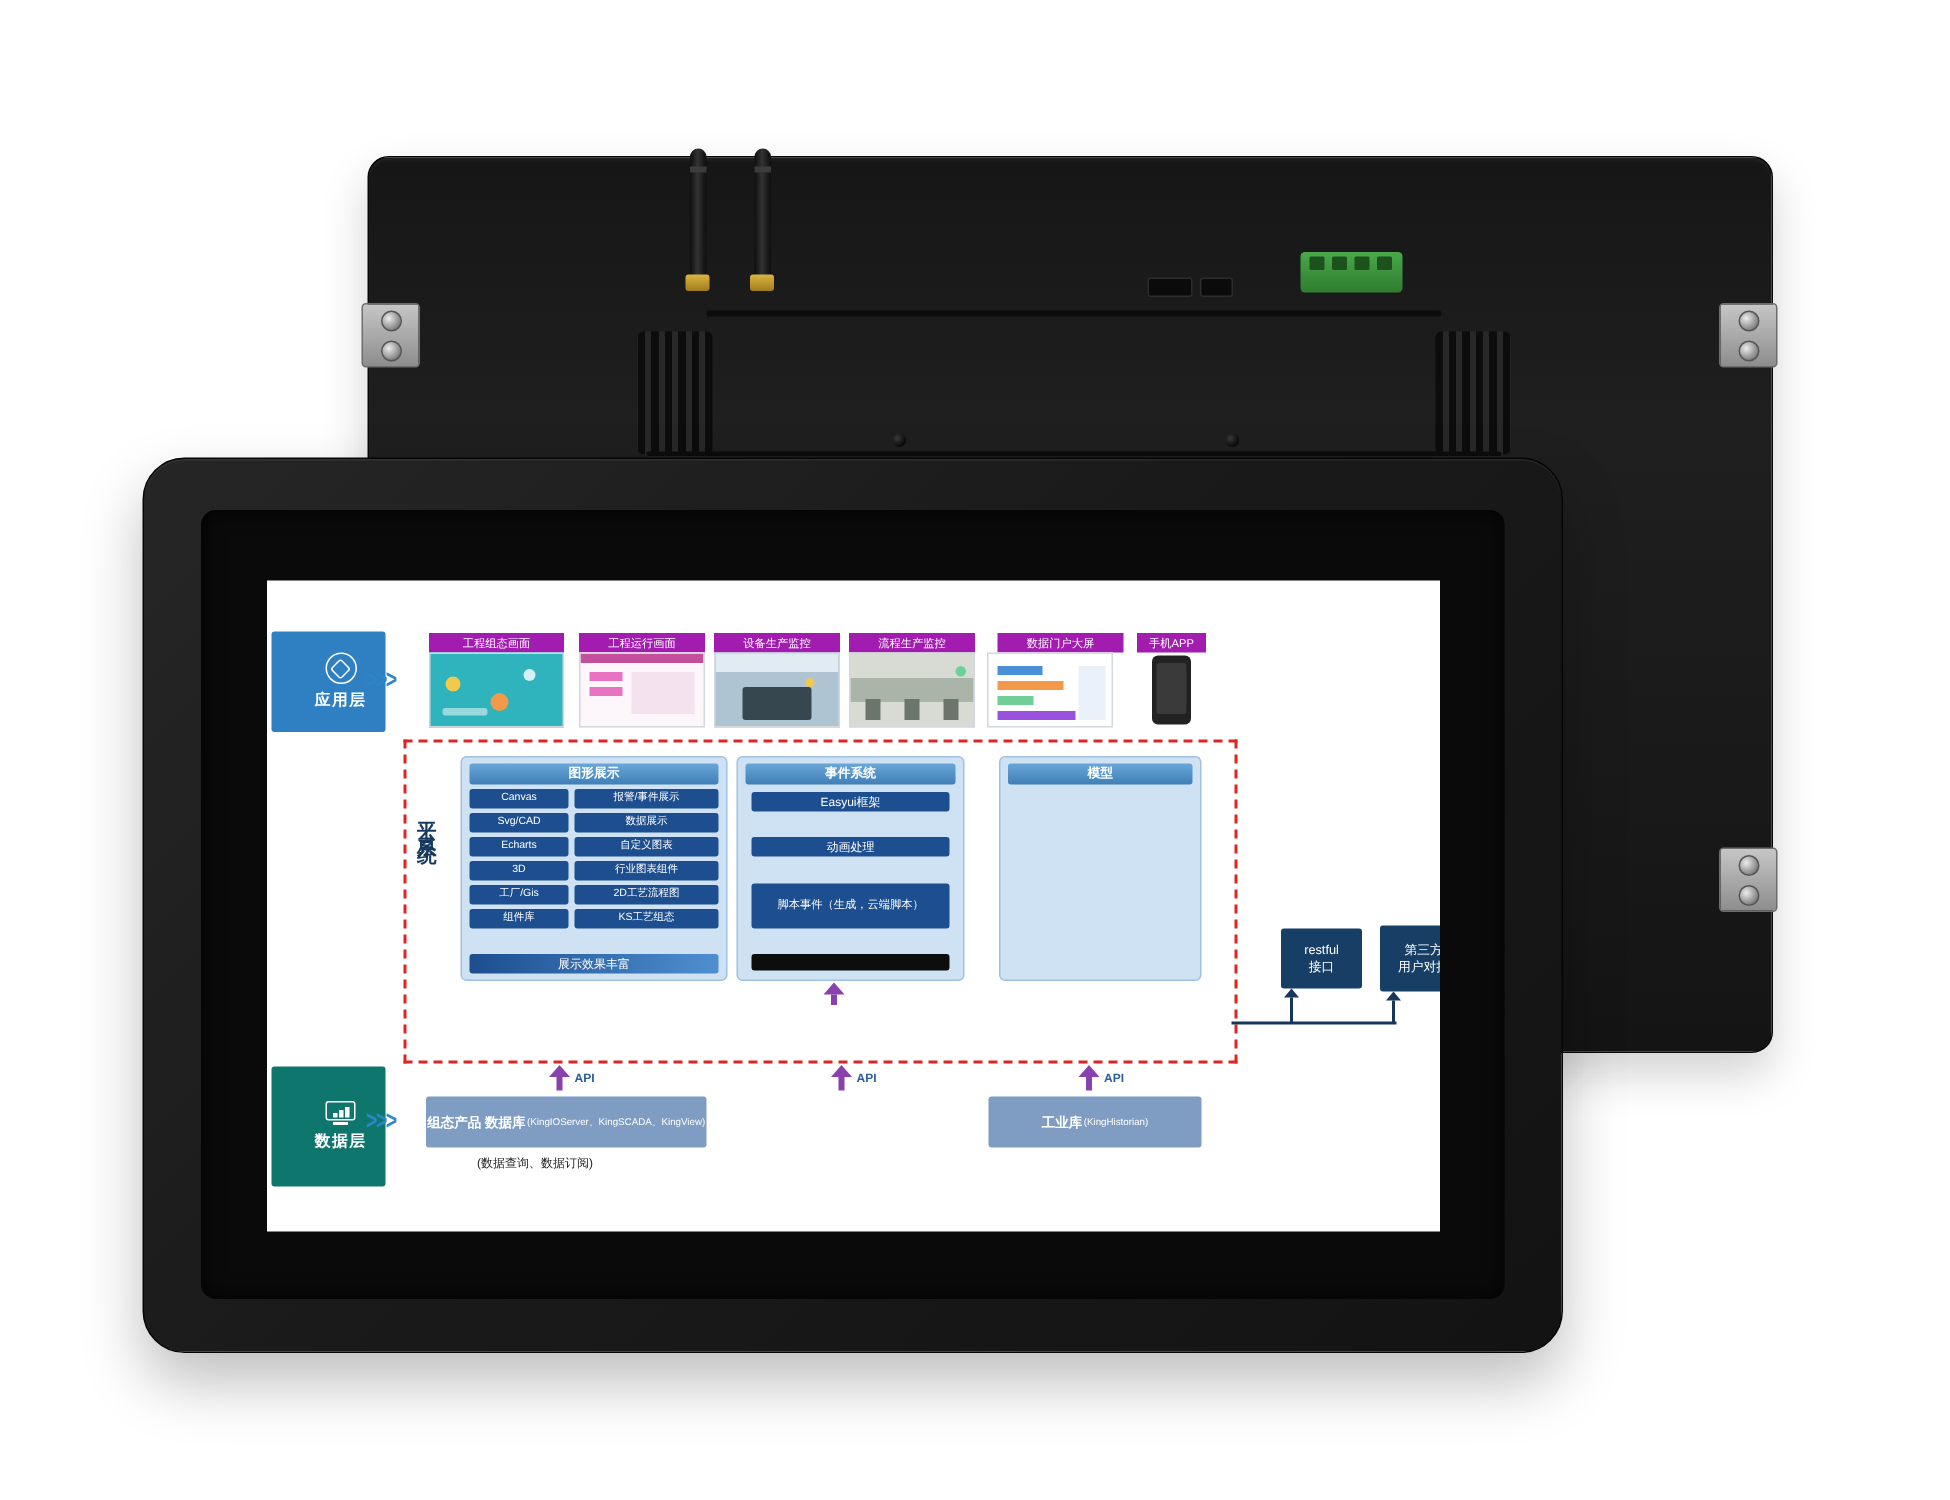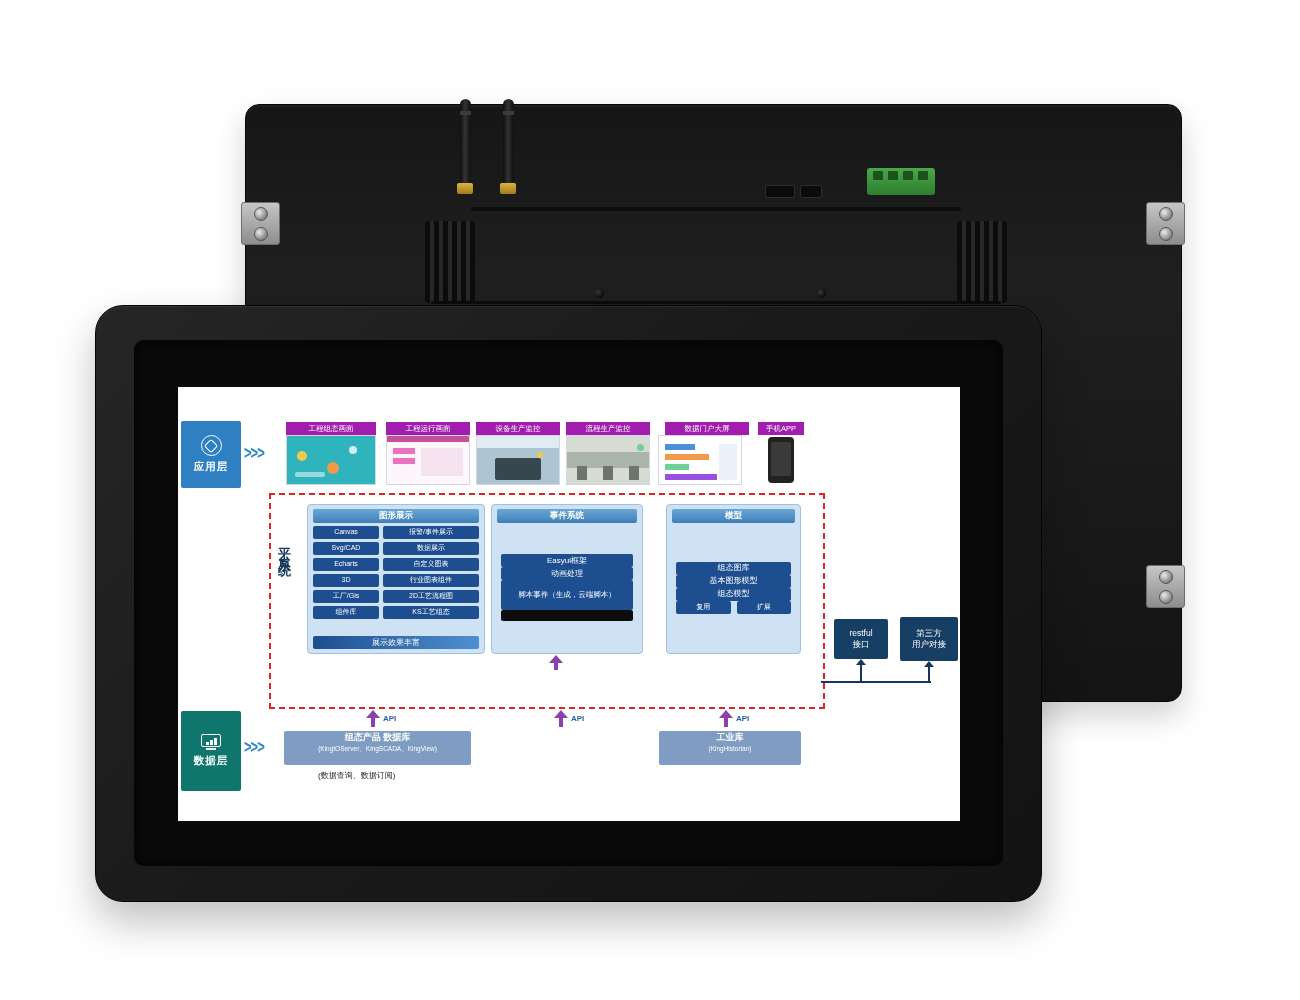--- a/index.html
+++ b/index.html
@@ -32,21 +32,21 @@
 
   .front-device{position:absolute;left:95px;top:305px;width:945px;height:595px;border-radius:28px;
      background:linear-gradient(135deg,#262626,#1a1a1a 45%,#131313);
      border:1px solid #050505;box-shadow:inset 0 1px 0 rgba(255,255,255,.07), 0 20px 40px rgba(0,0,0,.25);}
   .bezel{position:absolute;left:38px;top:34px;width:869px;height:526px;border-radius:10px;background:#0a0a0a;
      box-shadow:inset 0 0 14px rgba(0,0,0,.9);}
   .screen{position:absolute;left:82px;top:81px;width:782px;height:434px;background:#ffffff;overflow:hidden;}
 
   
   .side-box{position:absolute;color:#fff;display:flex;flex-direction:column;align-items:center;
-     justify-content:center;border-radius:2px;gap:4px;text-align:center;}
+     justify-content:center;border-radius:2px;gap:4px;text-align:center;padding-left:16px;}
   .side-label{font-size:10.5px;font-weight:bold;letter-spacing:1px;}
   .icon-circle{width:19px;height:19px;border:1.6px solid #fff;border-radius:50%;
      display:flex;align-items:center;justify-content:center;}
   .icon-inner{width:8px;height:8px;border:1.4px solid #fff;border-radius:2px;transform:rotate(45deg);}
   .monitor{width:20px;height:13px;border:1.6px solid #fff;border-radius:2px;display:flex;
      align-items:flex-end;justify-content:center;gap:1px;padding:1px 2px;box-sizing:border-box;}
   .mbar{width:3px;background:#fff;}
   .mstand{width:10px;height:2px;background:#fff;margin-top:1px;}
   .chev{position:absolute;color:#2e86c5;font-weight:bold;font-size:13px;letter-spacing:-1px;
      transform:scaleY(1.35);}
@@ -65,48 +65,48 @@
   .panel-h{color:#fff;background:linear-gradient(180deg,#6aa7d8,#3f7fb6);border-radius:2px;
      font-size:8.5px;font-weight:bold;flex:0 0 14px;display:flex;align-items:center;
      justify-content:center;margin-bottom:3px;}
   .btn{background:#1d4e8f;color:#fff;border-radius:2px;display:flex;align-items:center;
      justify-content:center;text-align:center;line-height:1.15;font-size:7px;}
   .cols{display:flex;gap:4px;flex:1;}
   .col{display:flex;flex-direction:column;gap:3px;flex:1;}
   .col .btn{height:13px;}
   .gfoot{margin-top:3px;height:13px;border-radius:2px;color:#fff;font-size:8px;display:flex;
      align-items:center;justify-content:center;background:linear-gradient(90deg,#1d4e8f,#4f8fd0);}
-  .stack{display:flex;flex-direction:column;justify-content:center;flex:1;padding:2px 4px;}
+  .stack{display:flex;flex-direction:column;justify-content:space-between;flex:1;padding:2px 4px;}
   .stack .btn{min-height:13px;}
   .darkbar{height:11px;background:#0d0d0d;border-radius:2px;}
   .tagrow{display:flex;justify-content:space-between;gap:6px;}
   .tagrow .btn{flex:1;height:13px;}
 
   .ws-row{position:absolute;left:97px;top:283px;width:546px;height:26px;background:#eef5fb;
      border:1px solid #8fb3d9;box-sizing:border-box;display:flex;align-items:center;
      padding:0 8px;gap:10px;}
   .ws-label{font-size:10px;font-weight:bold;color:#111;flex:0 0 64px;}
   .ws-row .btn{flex:1;height:18px;font-size:9px;}
 
   .arrow-up{position:absolute;display:flex;flex-direction:column;align-items:center;}
   .ah{width:0;height:0;border-left:7px solid transparent;border-right:7px solid transparent;
      border-bottom:8px solid #8a41ad;}
   .as{width:4px;background:#8a41ad;}
   .api-group{position:absolute;display:flex;align-items:flex-start;gap:3px;}
   .api-txt{font-size:8px;font-weight:bold;color:#2a5f9e;margin-top:4px;}
 
   .rlink{position:absolute;background:#173f66;color:#fff;border-radius:2px;display:flex;
      flex-direction:column;align-items:center;justify-content:center;line-height:1.25;
-     font-size:8.5px;text-align:center;}
+     font-size:8.5px;text-align:center;margin-left:20px;}
   .nline{position:absolute;background:#16365c;}
   .nh{position:absolute;width:0;height:0;border-left:5px solid transparent;
      border-right:5px solid transparent;border-bottom:6px solid #16365c;}
 
   .dbbox{position:absolute;top:344px;height:34px;background:#7f9dc2;color:#fff;border-radius:2px;
-     display:flex;flex-direction:column;align-items:center;gap:1px;
+     display:flex;flex-direction:row;align-items:center;justify-content:center;gap:1px;
      text-align:center;}
   .db-t{font-size:9px;font-weight:bold;}
   .db-s{font-size:6.5px;}
   .caption{position:absolute;left:140px;top:383px;font-size:8px;color:#222;}
 </style>
 </head>
 <body>
 
 <div class="canvas">
 
@@ -254,29 +254,20 @@
         <div class="stack">
           <div class="btn" style="font-size:8px;">Easyui框架</div>
           <div class="btn" style="font-size:8px;">动画处理</div>
           <div class="btn" style="font-size:7.5px;min-height:28px;padding:1px 6px;">脚本事件（生成，云端脚本）</div>
           <div class="darkbar"></div>
         </div>
       </div>
 
       <div class="panel" style="left:488px;width:135px;">
         <div class="panel-h">模型</div>
-        <div class="stack">
-          <div class="btn" style="font-size:8px;">组态图库</div>
-          <div class="btn" style="font-size:8px;">基本图形模型</div>
-          <div class="btn" style="font-size:8px;">组态模型</div>
-          <div class="tagrow">
-            <div class="btn">复用</div>
-            <div class="btn">扩展</div>
-          </div>
-        </div>
       </div>
 
       <div class="arrow-up" style="left:371px;top:268px;">
         <div class="ah"></div>
           <div class="as" style="height:7px;"></div>
       </div>
 
 
       <div class="rlink" style="left:656px;top:232px;width:54px;height:40px;">
         <div>restful</div>

